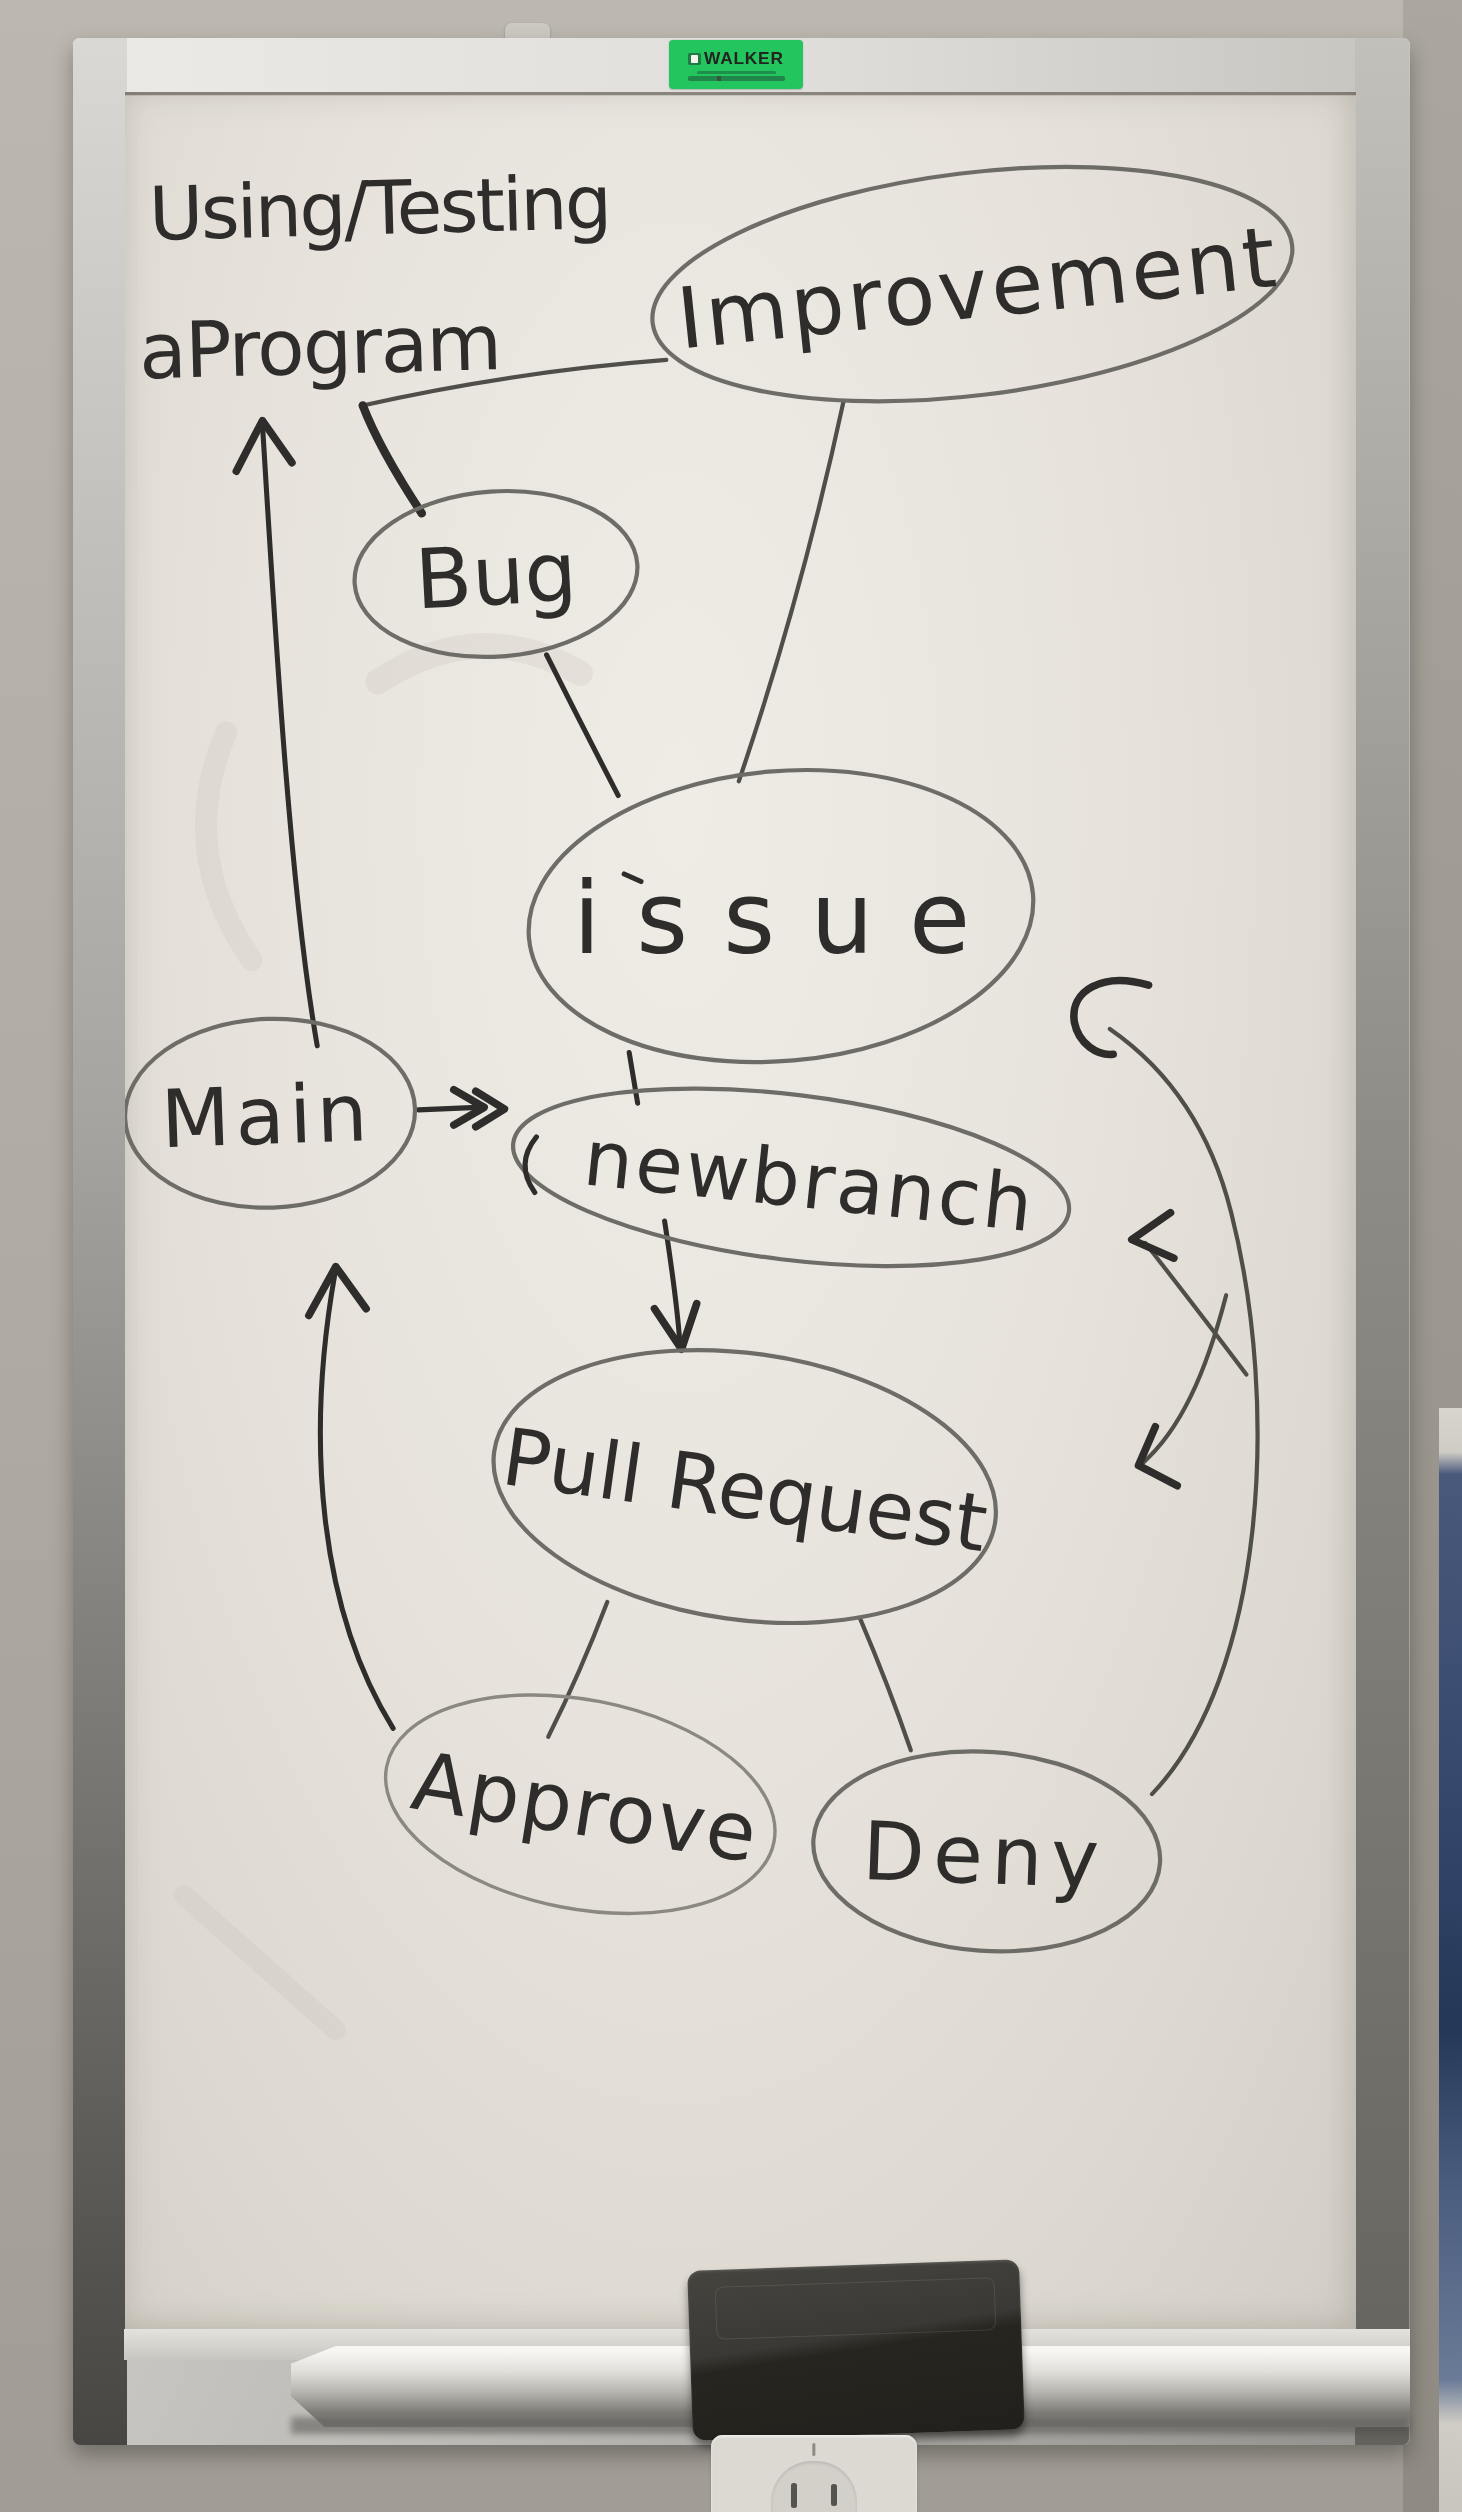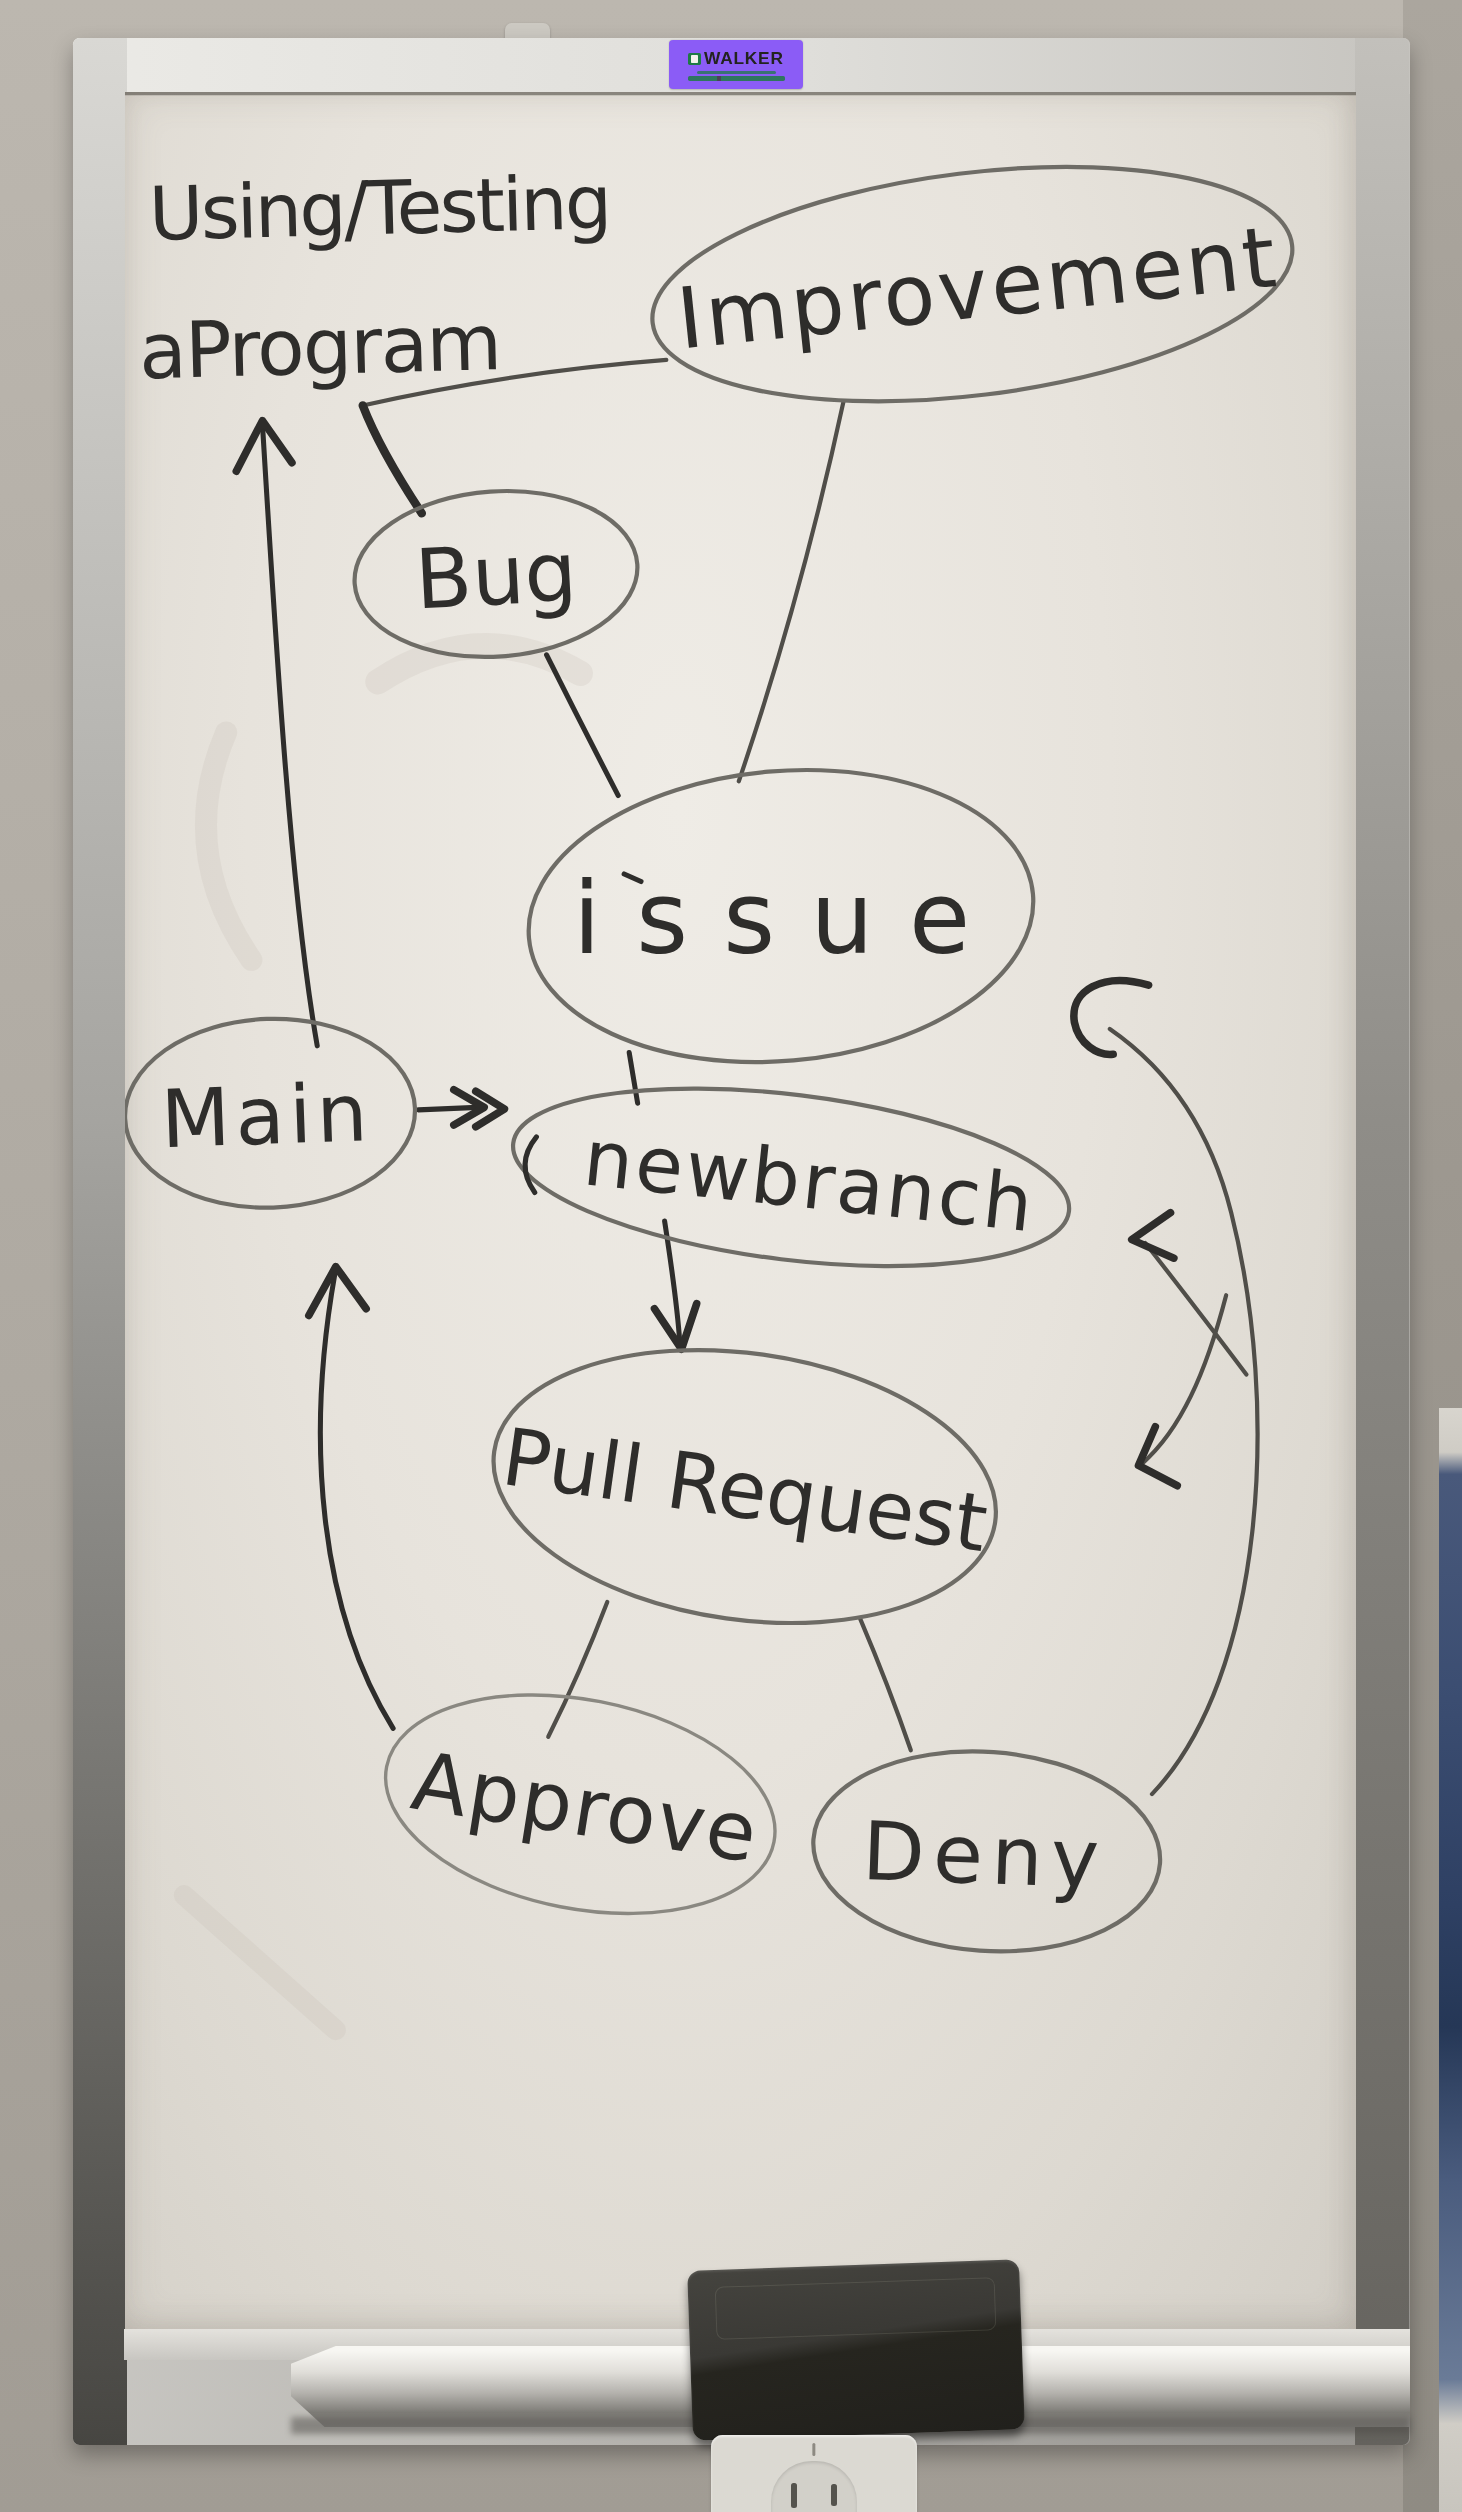--- a/index.html
+++ b/index.html
@@ -28,21 +28,21 @@
     background:linear-gradient(180deg,#d9d8d4 0%,#a5a4a0 45%,#6e6d69 78%,#474642 100%);}
   .rail-right{left:1355px;top:38px;width:54px;height:2407px;border-radius:0 6.6px 6.6px 0;
     background:linear-gradient(180deg,#c2c0bb 0%,#8f8d88 45%,#64625d 100%);}
   
   .board{left:125px;top:92px;width:1231px;height:2238px;
     background:radial-gradient(ellipse at 45% 32%,#efece6 0%,#e7e3dc 45%,#ddd9d1 75%,#d2cec6 100%);
     box-shadow:inset 0 3.3px 0 rgba(70,66,58,.55), inset 0 0 38px rgba(110,100,85,.16),
                inset -5px -6.6px 25px rgba(90,85,75,.12);}
   .board svg{position:absolute;left:0;top:0;width:100%;height:100%;}
   
-  .sticker{left:669px;top:40px;width:134px;height:46px;background:#8b5cf6;border-radius:4.1px;
+  .sticker{left:669px;top:40px;width:134px;height:46px;background:#22c55e;border-radius:4.1px;
     box-shadow:0 0.8px 1.7px rgba(0,0,0,.2);display:flex;flex-direction:column;align-items:center;
     justify-content:center;gap:1.7px;padding:1.7px 0;}
   .sticker-row{display:flex;align-items:center;gap:3.3px;}
   .sticker-logo{width:12.4px;height:12.4px;background:var(--sticker-green,#1f7a45);border-radius:1.7px;
     display:inline-block;position:relative;}
   .sticker-logo::after{content:"";position:absolute;inset:2.5px;background:#f4f3ec;border-radius:0.8px;}
   .sticker-brand{font-weight:bold;font-size:17.3px;letter-spacing:0.8px;color:#23231f;
     font-family:"Liberation Sans",sans-serif;}
   .sticker-line1{width:79px;height:3.3px;background:var(--sticker-green,#1f7a45);opacity:.75;border-radius:1.7px;}
   .sticker-line2{width:97px;height:5px;background:linear-gradient(90deg,var(--sticker-green,#1f7a45) 30%,#3e3e3a 30% 34%,var(--sticker-green,#1f7a45) 34%);opacity:.85;border-radius:1.7px;}

